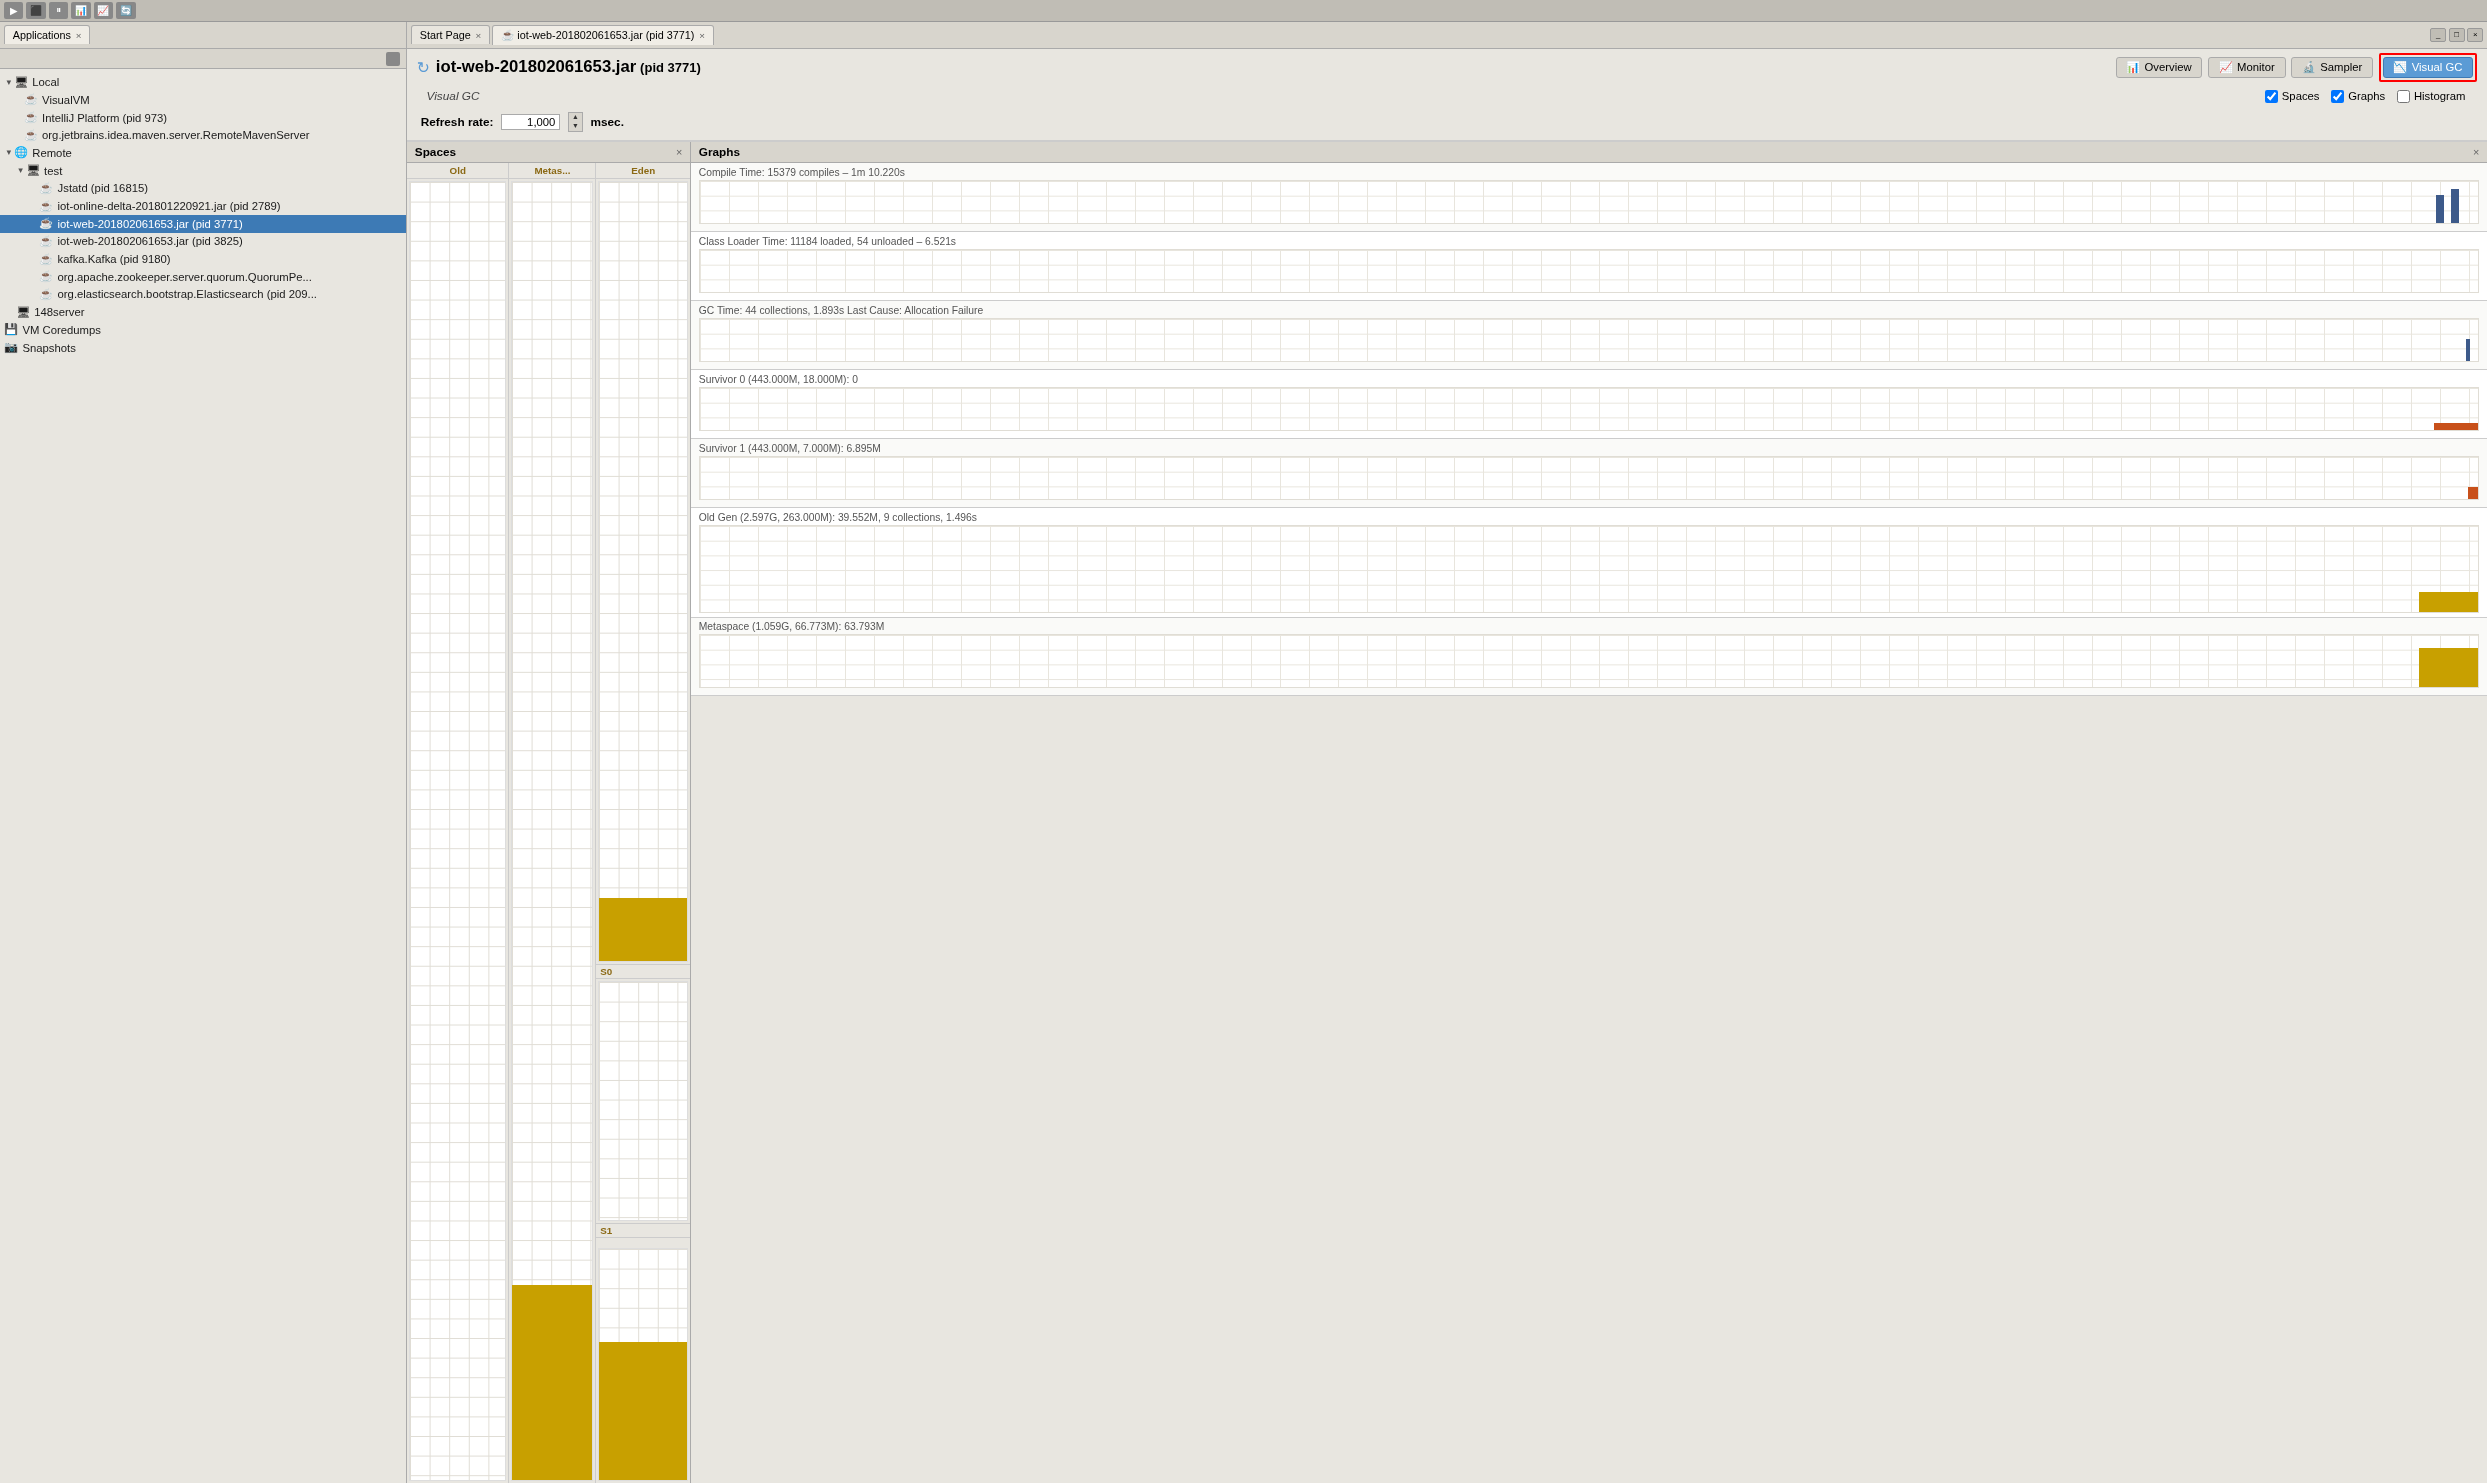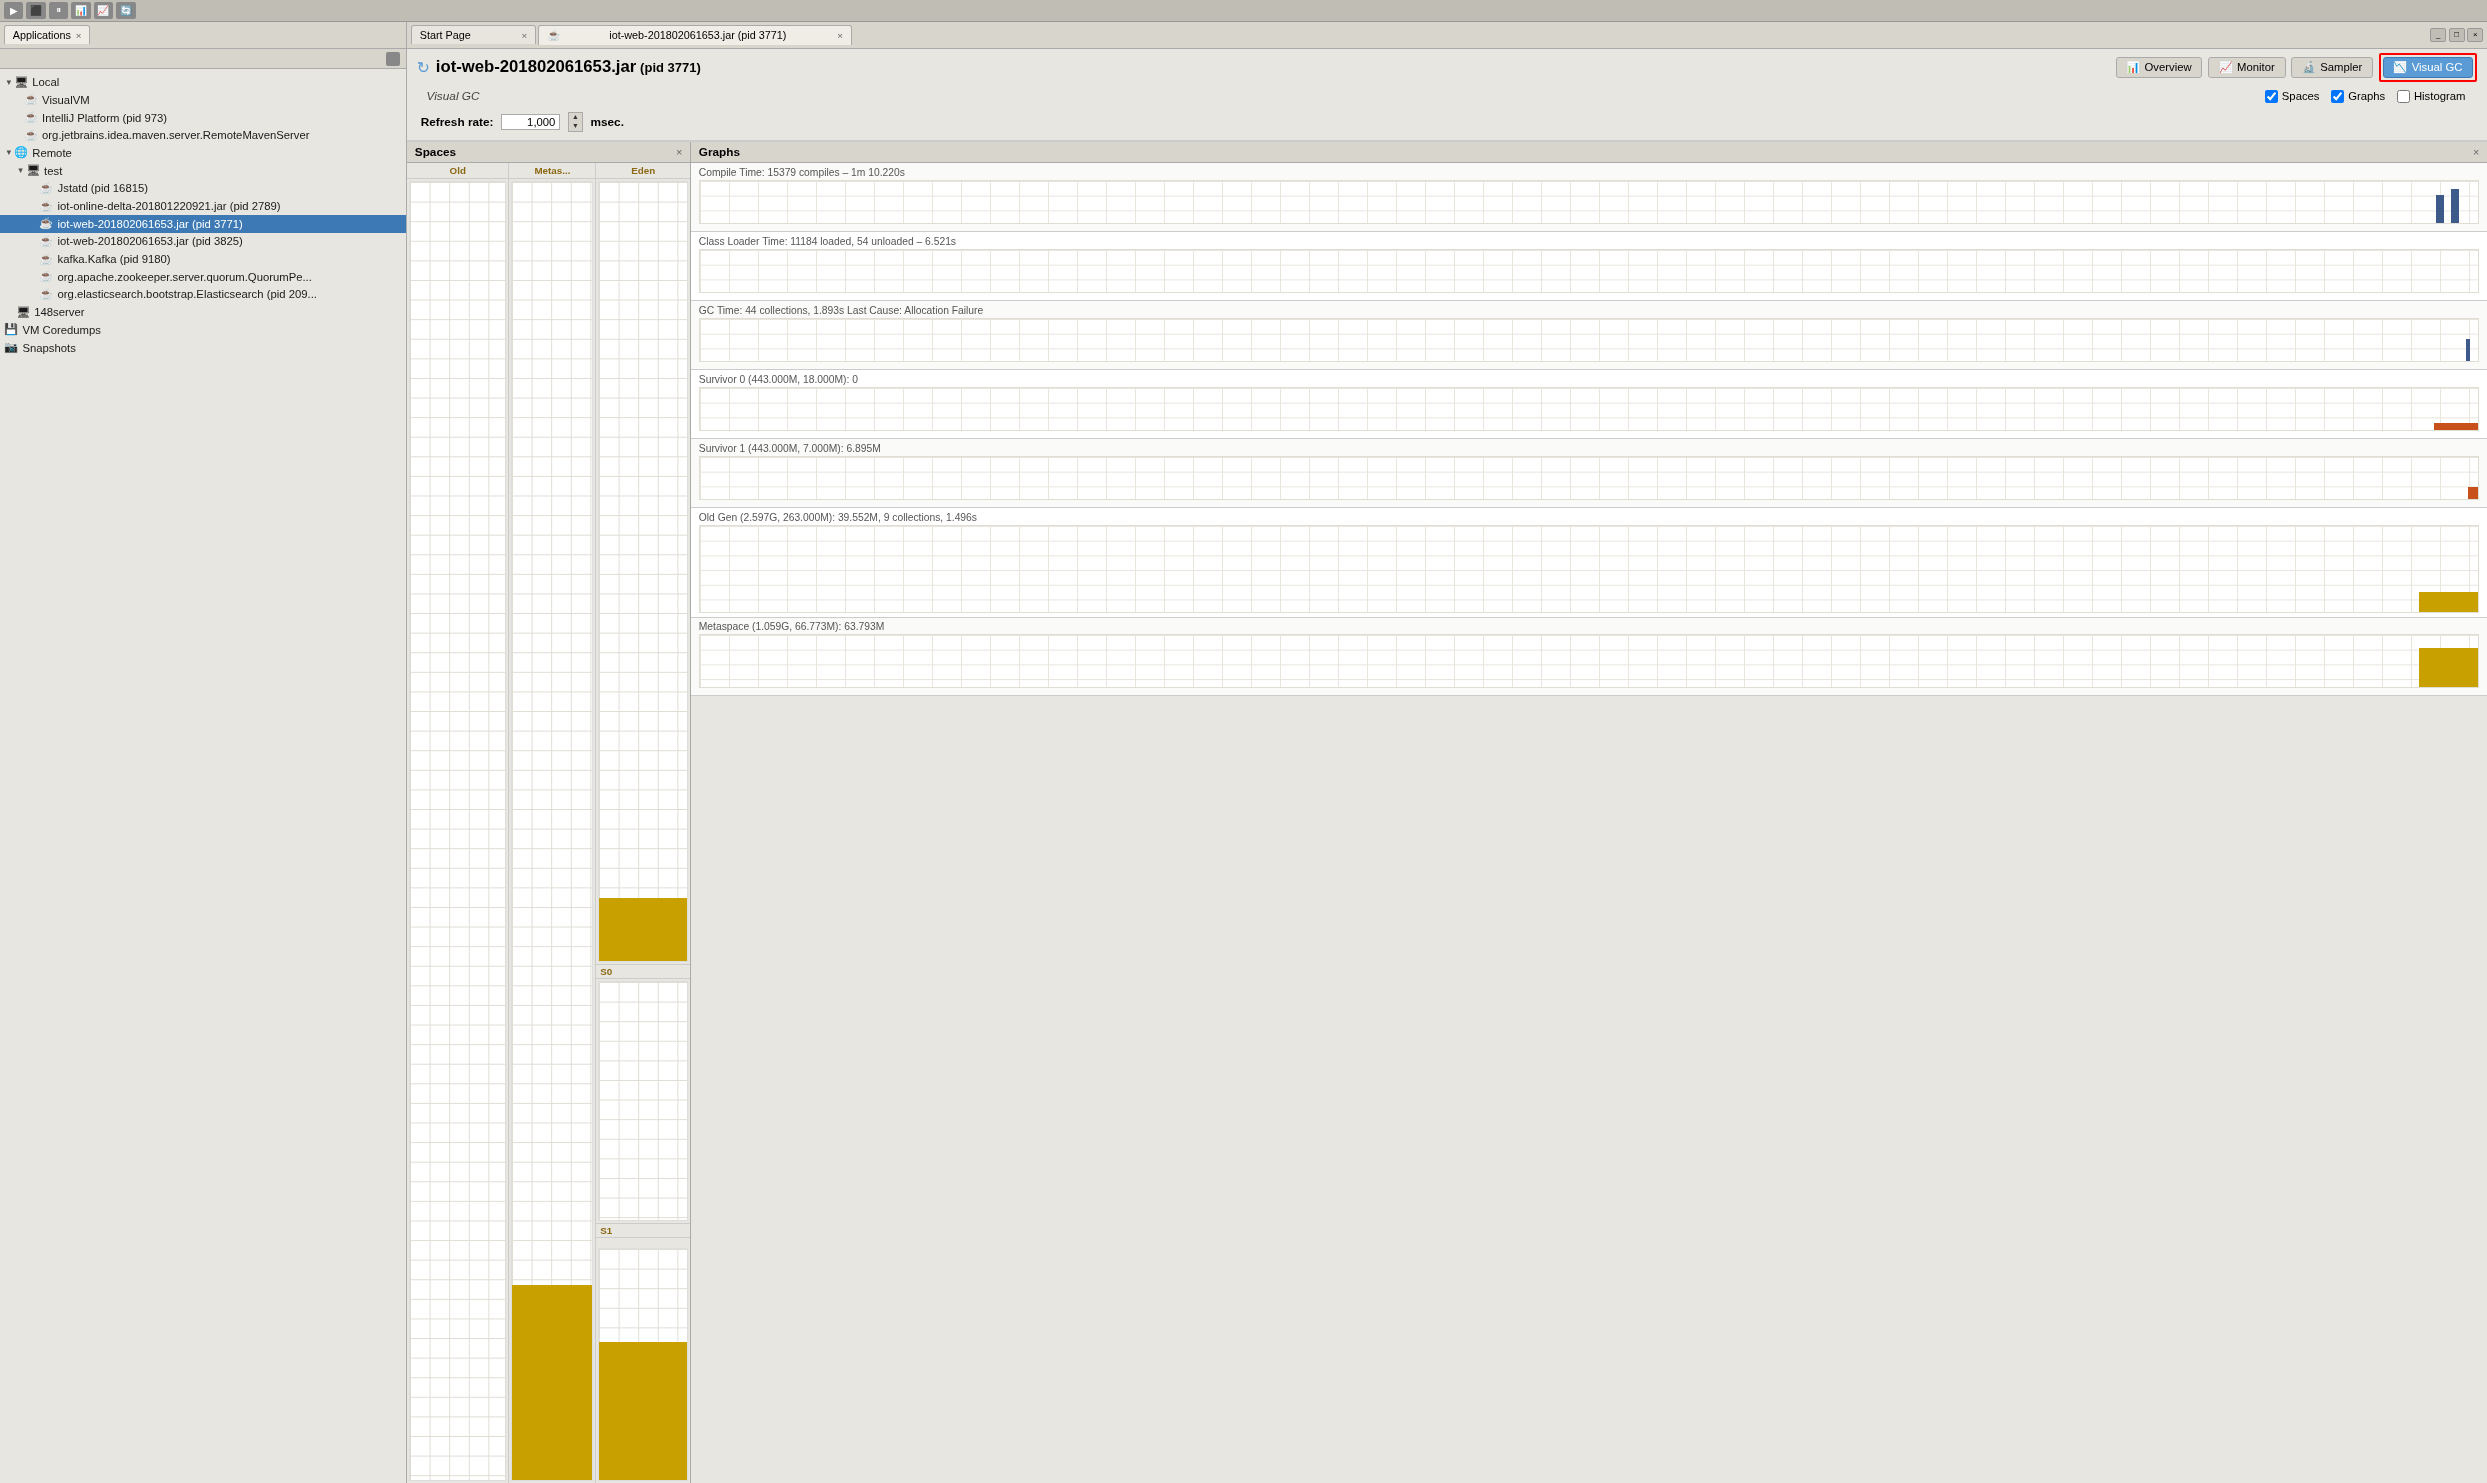--- a/index.html
+++ b/index.html
@@ -139,21 +139,20 @@
       display: flex;
       align-items: center;
       padding: 2.9px 7.8px;
       background: #e8e5de;
       border: 1px solid #aaa;
       border-bottom: none;
       border-radius: 2.9px 2.9px 0 0;
       font-size: 10.8px;
       cursor: pointer;
       margin-right: 2px;
-      gap: 46px;
     }
     .right-tab.active { background: #f0ede6; }
 
     .right-panel-inner {
       flex: 1;
       overflow: hidden;
       display: flex;
       flex-direction: column;
     }
     .nav-tab-btn {

